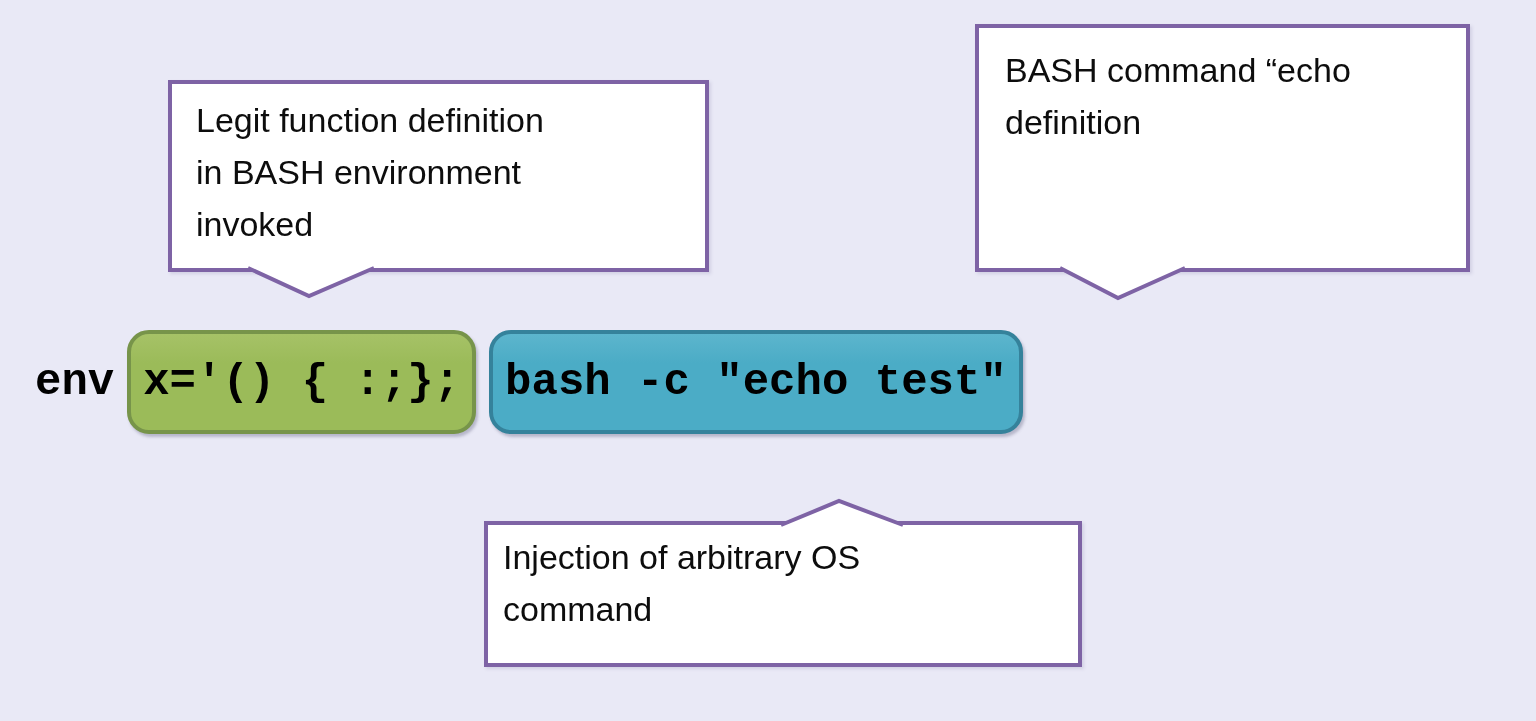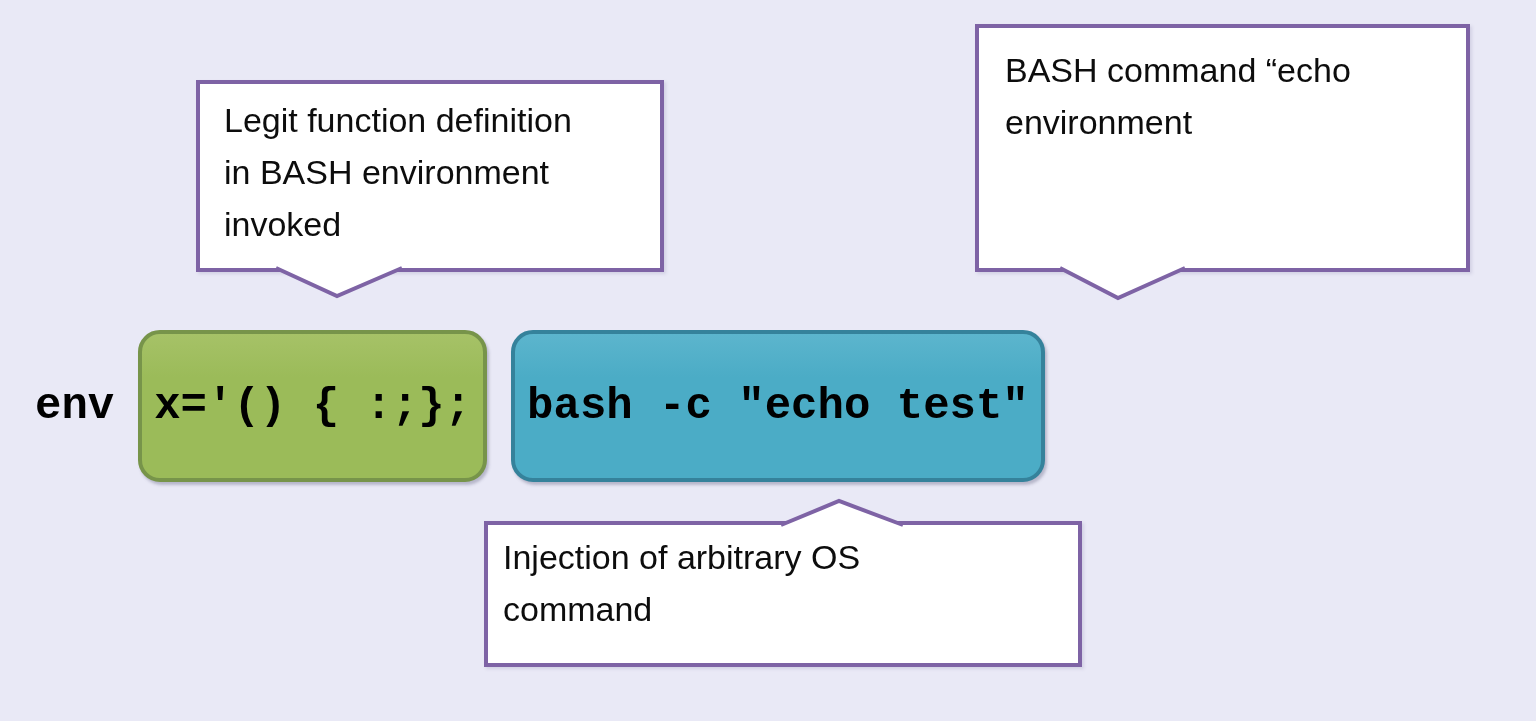--- a/index.html
+++ b/index.html
@@ -15,33 +15,33 @@
     position:absolute;
     background:#ffffff;
     border:4px solid #7e63a5;
     box-sizing:border-box;
     color:#0d0d0d;
     font-size:34px;
     line-height:52px;
     box-shadow:2px 2px 3px rgba(110,100,150,0.18);
   }
   .callout .line{white-space:nowrap;}
-  #callout-legit{left:196px;top:80px;width:468px;height:192px;padding:10px 0 0 24px;}
+  #callout-legit{left:168px;top:80px;width:541px;height:192px;padding:10px 0 0 24px;}
   #callout-bash {left:975px;top:24px;width:495px;height:248px;padding:16px 0 0 26px;}
   #callout-inject{left:484px;top:521px;width:598px;height:146px;padding:6px 0 0 15px;}
   .tail{position:absolute;display:block;overflow:visible;}
   .tail path{fill:#ffffff;stroke:#7e63a5;stroke-width:4;stroke-linejoin:miter;}
   #tail-legit {left:76px;top:100%;width:126px;height:34px;}
   #tail-bash  {left:81px;top:100%;width:125px;height:34px;}
   #tail-inject{left:293px;top:-26px;width:122px;height:26px;}
   
   .command-row{
     position:absolute;
-    left:35px;top:330px;height:152px;
-    display:flex;align-items:stretch;gap:24px;
+    left:35px;top:330px;height:104px;
+    display:flex;align-items:stretch;gap:13px;
     font-family:"Liberation Mono",monospace;
     font-weight:bold;font-size:44px;color:#000;
     white-space:nowrap;
     text-align:center;
   }
   .env-prefix{align-self:center;}
   .seg{
     display:flex;align-items:center;
     padding:0 12px;
     border-radius:22px;
@@ -62,21 +62,21 @@
     <div class="line">Legit function definition</div>
     <div class="line">in BASH environment</div>
     <div class="line">invoked</div>
     <svg class="tail" id="tail-legit" viewBox="0 0 126 34">
       <path d="M 0 0 L 61 28 L 126 0"></path>
     </svg>
   </div>
 
   <div class="callout" id="callout-bash">
     <div class="line">BASH command “echo</div>
-    <div class="line">environment</div>
+    <div class="line">definition</div>
     <svg class="tail" id="tail-bash" viewBox="0 0 125 34">
       <path d="M 0 0 L 58 30 L 125 0"></path>
     </svg>
   </div>
 
   <div class="callout" id="callout-inject">
     <div class="line">Injection of arbitrary OS</div>
     <div class="line">command</div>
     <svg class="tail" id="tail-inject" viewBox="0 0 122 26">
       <path d="M 0 26 L 58 2 L 122 26"></path>

